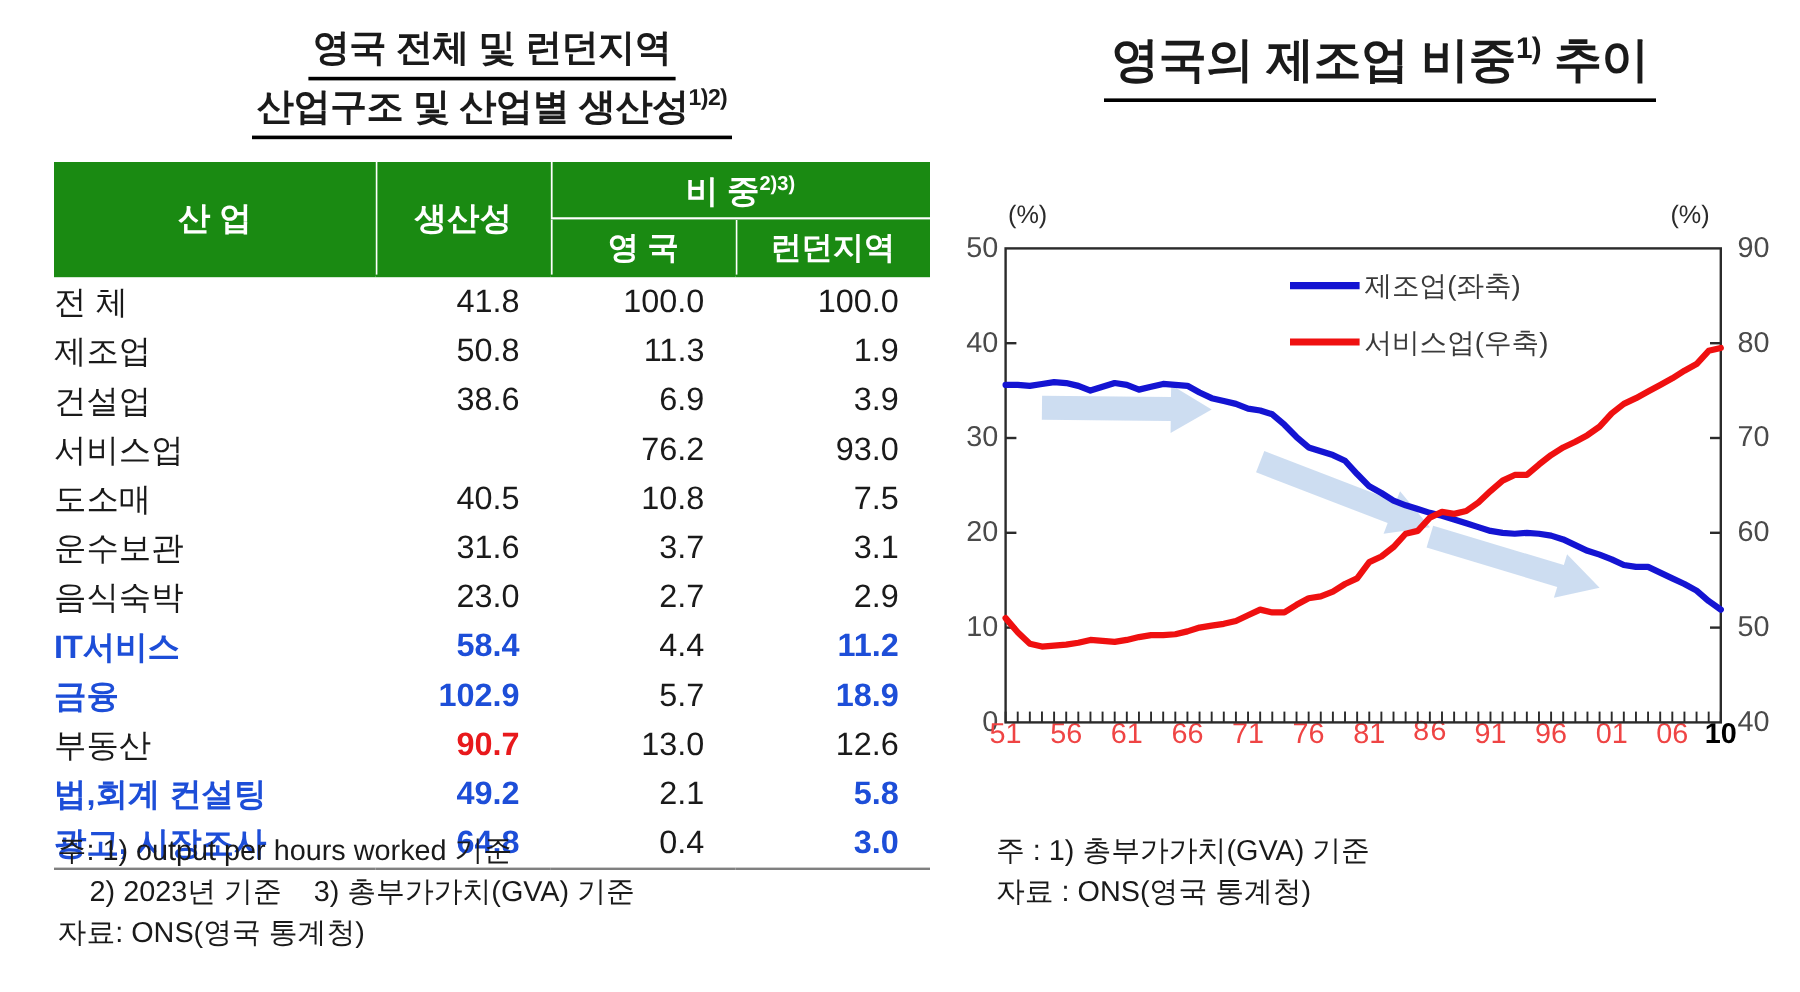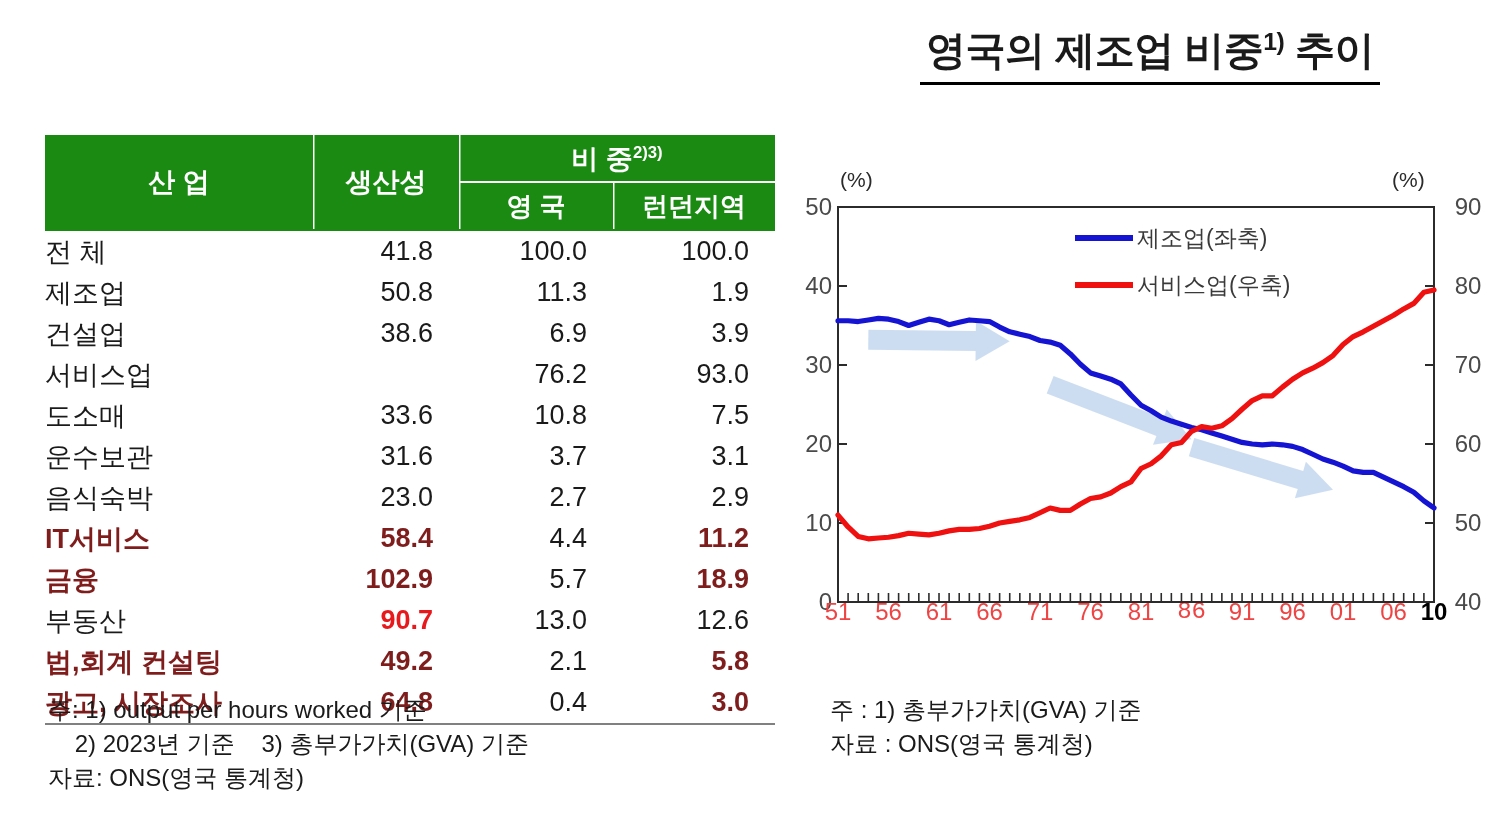--- a/index.html
+++ b/index.html
@@ -49,47 +49,51 @@
   #ind-table tbody td{
     font-size:27px;padding:1px 0;height:39px;vertical-align:middle;
     background:#ffffff;
   }
   #ind-table tbody td.ind{text-align:left;}
   #ind-table tbody td.num{text-align:right;padding-right:26px;}
   .lvl0{padding-left:16px;}
   .lvl1{padding-left:34px;}
   .lvl2{padding-left:52px;}
   tr.hl td.ind,tr.hl td.prod,tr.hl td.ldn{background:#fce8dc;}
-  tr.hl td.ind,tr.hl td.prod,tr.hl td.ldn{color:#7f1d1d;font-weight:bold;}
+  tr.hl td.ind,tr.hl td.prod,tr.hl td.ldn{color:#1d4ed8;font-weight:bold;}
   td.red{color:#e8191c;font-weight:bold;}
   tr.topline td{border-top:2.5px solid #1a8a12;}
   tr.botline td{border-bottom:2px solid #808080;}
 
   
   .notes{position:absolute;font-size:24px;line-height:1.42;color:#1a1a1a;white-space:pre;}
   #table-notes{left:48px;top:693px;}
   #chart-notes{left:30px;top:693px;}
 
   
   #chart-wrap{position:absolute;left:0;top:180px;width:700px;height:470px;}
   .axis-unit{position:absolute;font-size:21px;color:#2b2b2b;}
   #unit-left{left:40px;top:-12px;}
   #unit-right{left:592px;top:-12px;}
   .ytick{position:absolute;font-size:24px;color:#4a4a4a;text-align:right;width:40px;}
-  .ytick.r{text-align:center;}
+  .ytick.r{text-align:left;}
   .xtick{position:absolute;font-size:24px;color:#ef4444;text-align:center;width:40px;top:418px;}
   .xtick.bold{font-weight:bold;color:#000;}
   #plot-svg{position:absolute;left:0;top:0;}
   .legend-txt{position:absolute;font-size:23px;color:#3a3a3a;}
 </style>
 </head>
 <body>
 
 <div class="panel" id="left-panel">
 
+  <div class="title-block" id="table-title">
+    <div><span class="tl">영국 전체 및 런던지역</span></div>
+    <div><span class="tl"><span>산업구조 및 산업별 생산성</span><sup>1)2)</sup></span></div>
+  </div>
 
   <table id="ind-table">
     <colgroup>
       <col class="c-ind">
         <col class="c-prod">
         <col class="c-uk">
         <col class="c-ldn">
     </colgroup>
     <thead>
       <tr class="r1">
@@ -122,21 +126,21 @@
           <td class="num ldn">3.9</td>
         </tr>
         <tr>
           <td class="ind lvl1">서비스업</td>
           <td class="num prod"></td>
           <td class="num uk">76.2</td>
           <td class="num ldn">93.0</td>
         </tr>
         <tr>
           <td class="ind lvl2">도소매</td>
-          <td class="num prod">33.6</td>
+          <td class="num prod">40.5</td>
           <td class="num uk">10.8</td>
           <td class="num ldn">7.5</td>
         </tr>
         <tr>
           <td class="ind lvl2">운수보관</td>
           <td class="num prod">31.6</td>
           <td class="num uk">3.7</td>
           <td class="num ldn">3.1</td>
         </tr>
         <tr>

